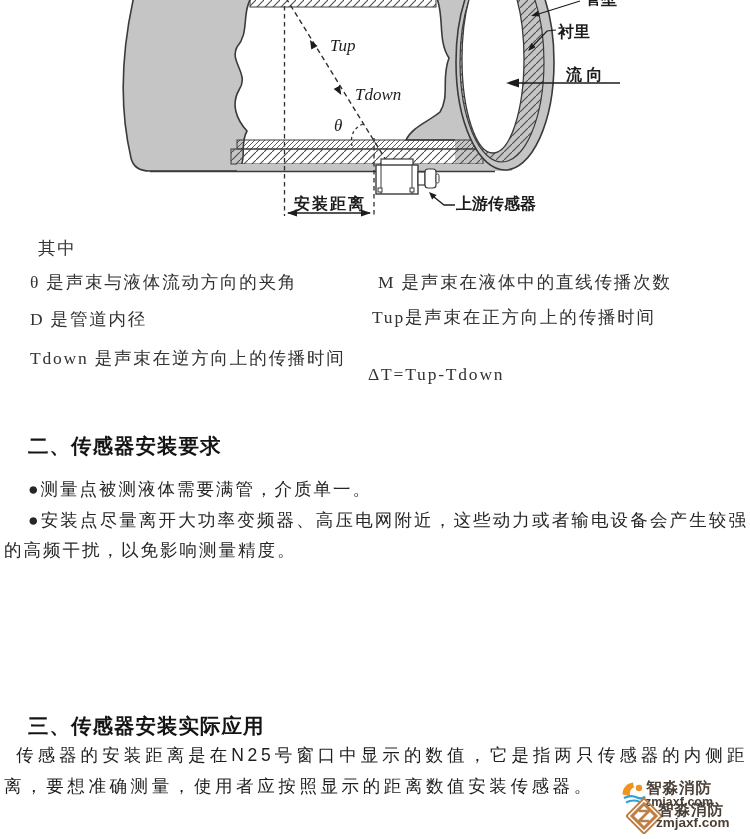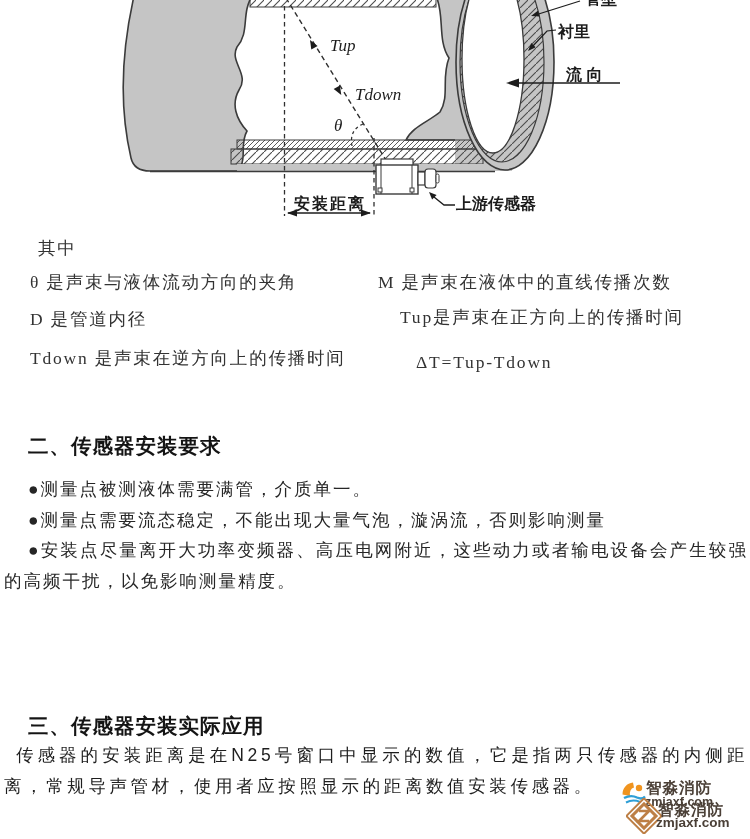--- a/index.html
+++ b/index.html
@@ -107,32 +107,31 @@
   <text class="dlabel" x="558" y="37">衬里</text>
   <text class="dlabel" x="566" y="80">流 向</text>
 </svg>
 </div>
 
 <div class="abs defs" style="left:38px;top:236px;">其中</div>
 <div class="abs defs" style="left:30px;top:270px;">θ  是声束与液体流动方向的夹角</div>
 <div class="abs defs" style="left:30px;top:307px;">D  是管道内径</div>
 <div class="abs defs" style="left:30px;top:346px;">Tdown  是声束在逆方向上的传播时间</div>
 <div class="abs defs" style="left:378px;top:270px;">M  是声束在液体中的直线传播次数</div>
-<div class="abs defs" style="left:372px;top:305px;margin-left:28px;">Tup是声束在正方向上的传播时间</div>
-<div class="abs defs" style="left:368px;top:352px;margin-left:48px;">ΔT=Tup-Tdown</div>
+<div class="abs defs" style="left:372px;top:305px;">Tup是声束在正方向上的传播时间</div>
+<div class="abs defs" style="left:368px;top:364px;">ΔT=Tup-Tdown</div>
 
 <div class="abs h2" style="left:28px;top:432px;">二、传感器安装要求</div>
 <div class="abs bullets">
   <p>●测量点被测液体需要满管，介质单一。</p>
-  <p>●测量点需要流态稳定，不能出现大量气泡，漩涡流，否则影响测量</p>
   <p>●安装点尽量离开大功率变频器、高压电网附近，这些动力或者输电设备会产生较强的高频干扰，以免影响测量精度。</p>
 </div>
 
 <div class="abs h2" style="left:28px;top:712px;">三、传感器安装实际应用</div>
-<div class="abs para">传感器的安装距离是在N25号窗口中显示的数值，它是指两只传感器的内侧距离，常规导声管材，使用者应按照显示的距离数值安装传感器。</div>
+<div class="abs para">传感器的安装距离是在N25号窗口中显示的数值，它是指两只传感器的内侧距离，要想准确测量，使用者应按照显示的距离数值安装传感器。</div>
 
 <div class="abs" style="left:621px;top:781px;width:26px;height:26px;">
   <svg width="26" height="26" viewBox="0 0 26 26">
     <circle cx="13" cy="13" r="12" fill="#ffffff"></circle>
     <path d="M12,1.5 A11.5,11.5 0 0 0 1.5,13.5 L9,15 Q8,8 13,6.5 Z" fill="#f0941f"></path>
     <circle cx="18" cy="7" r="3.2" fill="#f0941f"></circle>
     <path d="M3,17 Q10,13.5 16,16.5 Q21,18.8 24,15.5" stroke="#2f9fd6" stroke-width="2.4" fill="none"></path>
     <path d="M5,21.5 Q12,18 19,21" stroke="#2f9fd6" stroke-width="2" fill="none"></path>
   </svg>
 </div>

